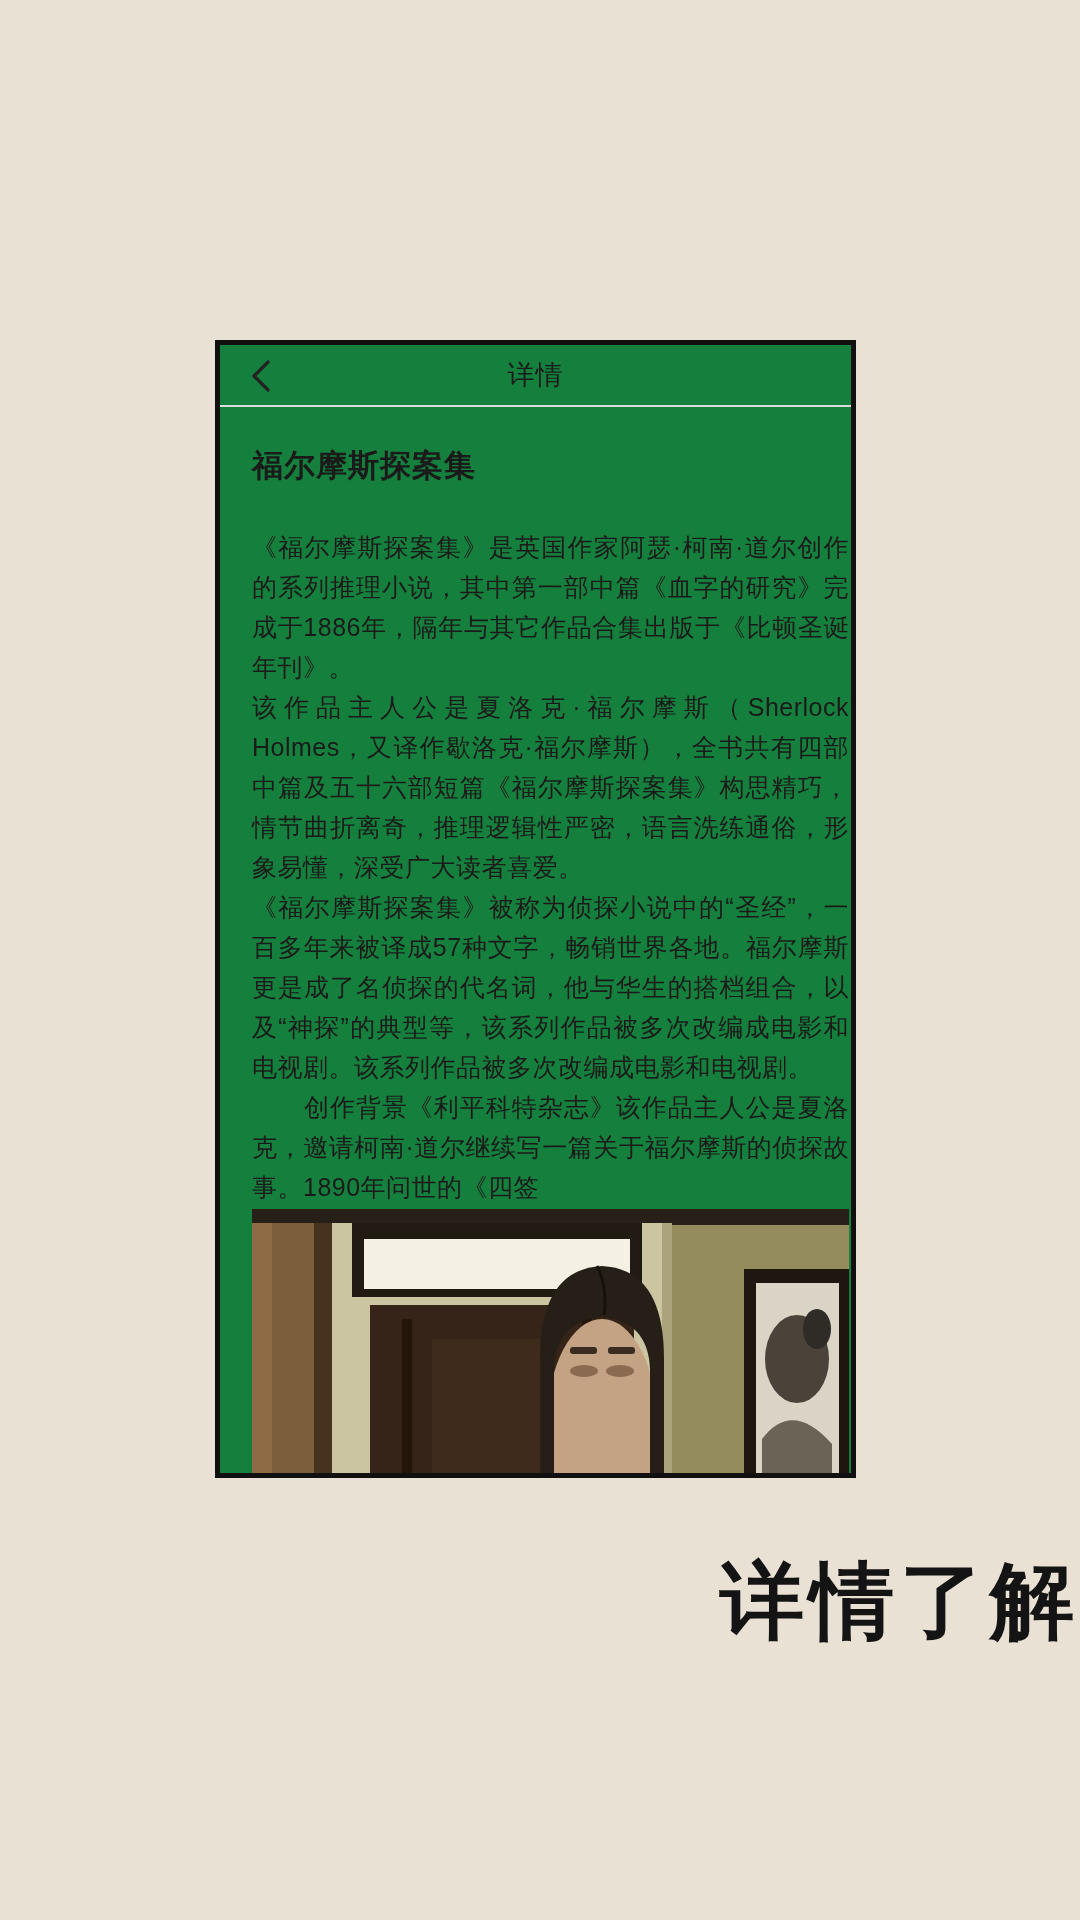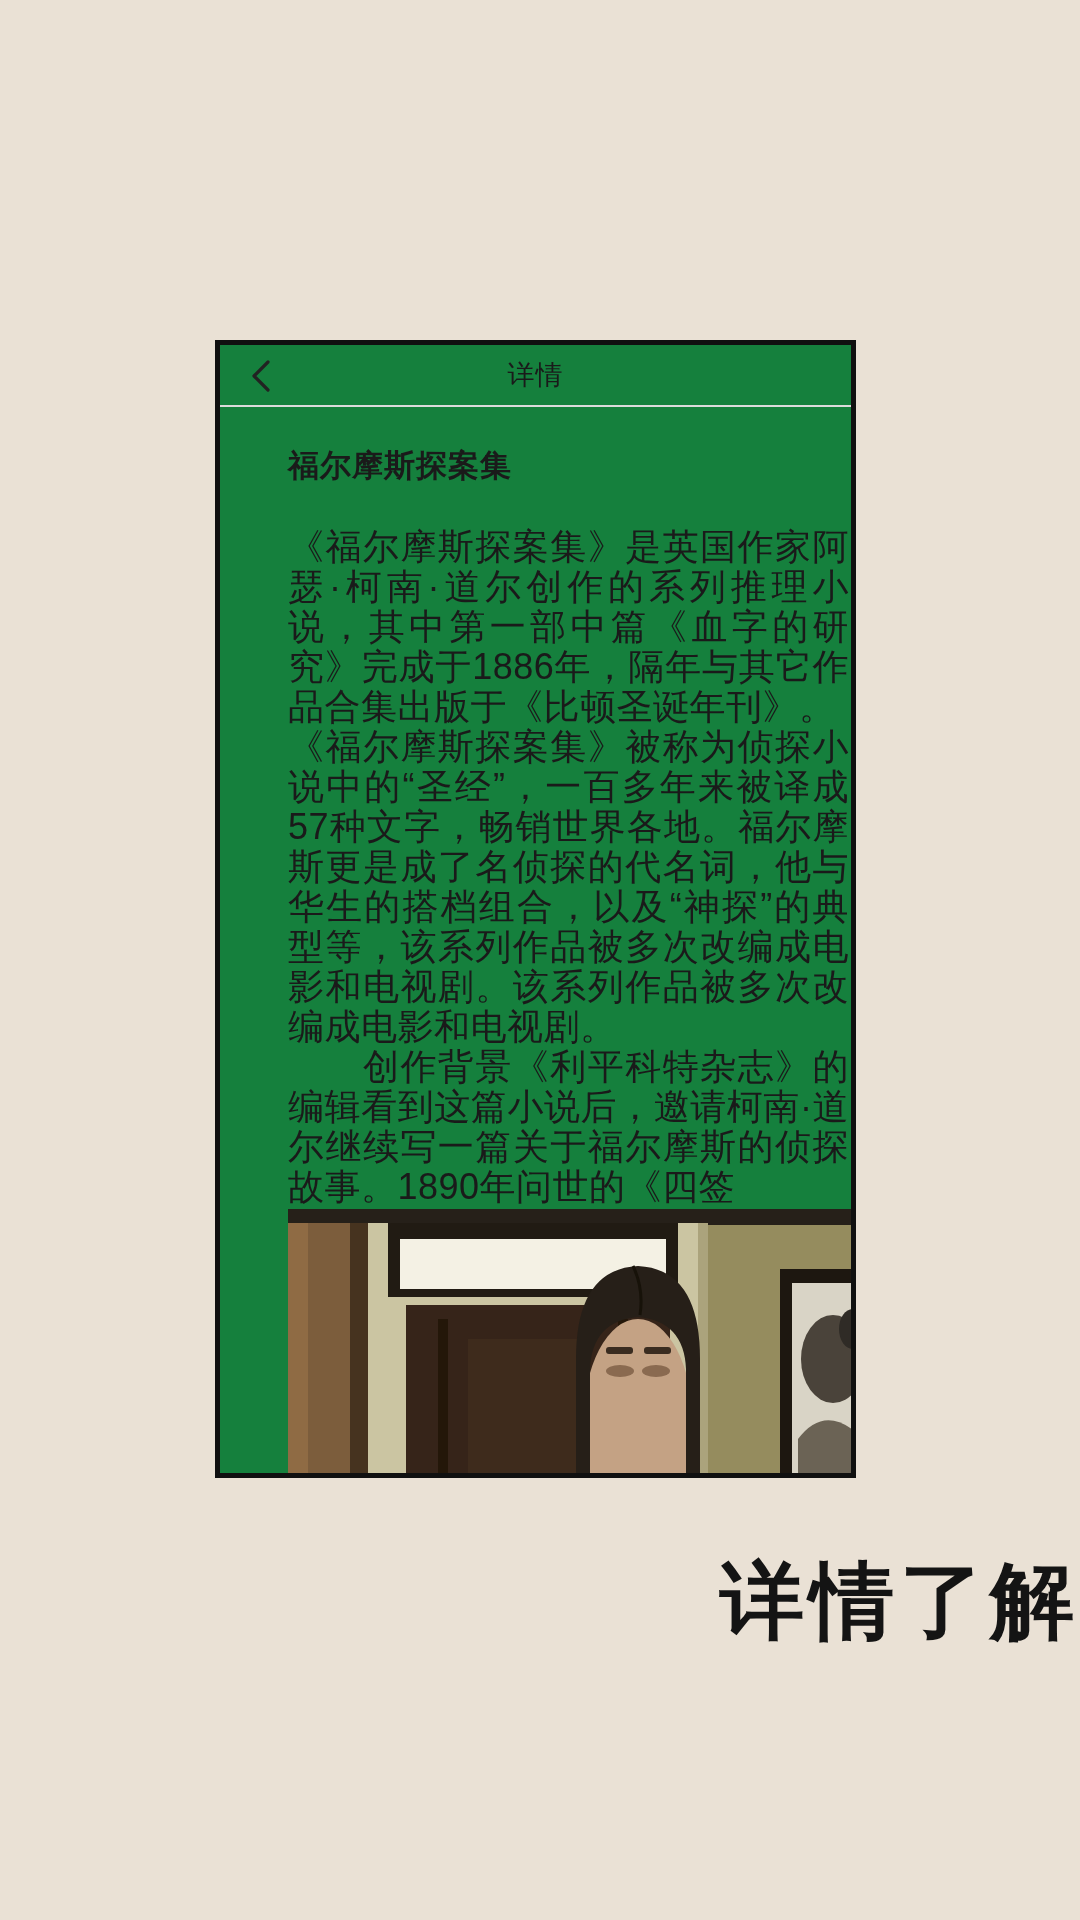--- a/index.html
+++ b/index.html
@@ -50,31 +50,30 @@
   }
   .divider {
     height: 0;
     border-bottom: 2px solid #dcdcdc;
   }
   .card-body {
     box-sizing: border-box;
     padding: 0 2px 0 32px;
     height: 1071px;
     overflow: hidden;
-    margin-left: 36px;
   }
   .article-title {
     margin: 38px 0 0 0;
     font-size: 31px;
     font-weight: bold;
     letter-spacing: 1px;
   }
   .para {
     margin: 0;
-    font-size: 36px;
+    font-size: 25px;
     line-height: 40px;
     text-align: justify;
     white-space: pre-wrap;
     letter-spacing: 0.5px;
   }
   .para.first {
     margin-top: 40px;
   }
   .photo {
     width: 597px;
@@ -110,22 +109,23 @@
       </svg>
       <div class="header-title">详情</div>
     </div>
 
     <div class="divider"></div>
 
     <div class="card-body">
       <h1 class="article-title">福尔摩斯探案集</h1>
 
       <p class="para first">《福尔摩斯探案集》是英国作家阿瑟·柯南·道尔创作的系列推理小说，其中第一部中篇《血字的研究》完成于1886年，隔年与其它作品合集出版于《比顿圣诞年刊》。</p>
+      <p class="para">该作品主人公是夏洛克·福尔摩斯（Sherlock Holmes，又译作歇洛克·福尔摩斯），全书共有四部中篇及五十六部短篇《福尔摩斯探案集》构思精巧，情节曲折离奇，推理逻辑性严密，语言洗练通俗，形象易懂，深受广大读者喜爱。</p>
       <p class="para">《福尔摩斯探案集》被称为侦探小说中的“圣经”，一百多年来被译成57种文字，畅销世界各地。福尔摩斯更是成了名侦探的代名词，他与华生的搭档组合，以及“神探”的典型等，该系列作品被多次改编成电影和电视剧。该系列作品被多次改编成电影和电视剧。</p>
-      <p class="para">　　创作背景《利平科特杂志》的编辑看到这篇小说后，邀请柯南·道尔继续写一篇关于福尔摩斯的侦探故事。1890年问世的《四签</p>
+      <p class="para">　　创作背景《利平科特杂志》该作品主人公是夏洛克，邀请柯南·道尔继续写一篇关于福尔摩斯的侦探故事。1890年问世的《四签</p>
 
       <div class="photo">
         <svg width="597" height="300" viewBox="0 0 597 300">
 
           <rect x="0" y="0" width="597" height="300" fill="#958C5E"></rect>
 
           <rect x="0" y="0" width="597" height="16" fill="#262019"></rect>
 
           <rect x="0" y="14" width="80" height="286" fill="#7C5D3C"></rect>
           <rect x="0" y="14" width="20" height="286" fill="#8F6B44"></rect>

